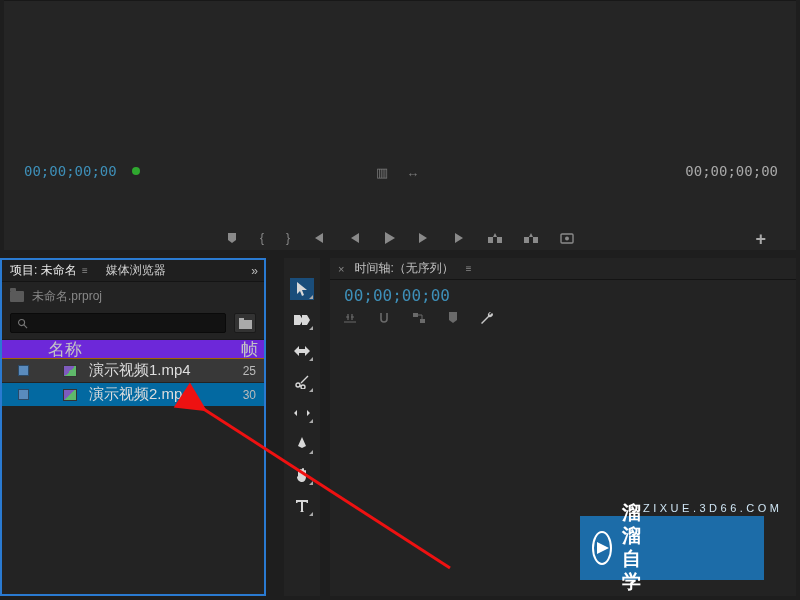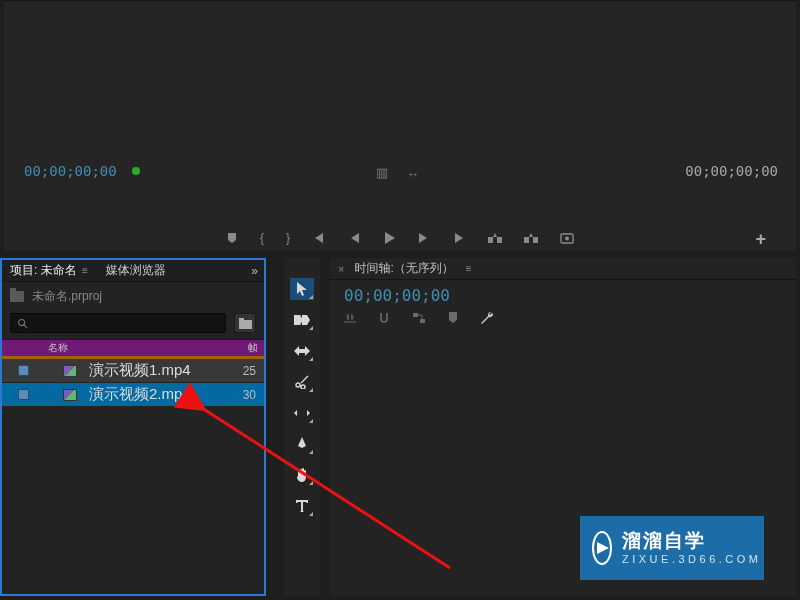--- a/index.html
+++ b/index.html
@@ -151,25 +151,25 @@
     border-radius: 2px;
     display: flex;
     align-items: center;
     justify-content: center;
     color: #aaa;
     font-size: 11px;
   }
   .list-head {
     display: flex;
     align-items: center;
-    background: #701a75;
+    background: #6d28d9;
     border-top: 1px solid #1a1a1a;
-    border-bottom: 3px solid #a16207;
+    border-bottom: 1px solid #a16207;
     height: 20px;
-    font-size: 10px;
+    font-size: 17px;
     color: #c4c4c4;
   }
   .list-head .col-name { padding-left: 46px; flex: 1; }
   .list-head .col-rate { width: 30px; text-align: right; padding-right: 6px; }
   .list-body { }
   .row {
     display: flex;
     align-items: center;
     height: 24px;
     background: #383838;
@@ -284,21 +284,21 @@
     width: 34px; height: 34px;
     border: 2.5px solid #fff;
     border-radius: 50%;
     display: flex;
     align-items: center;
     justify-content: center;
   }
   .watermark .wlogo svg { fill: #fff; }
   .watermark .wtxt {
     display: flex;
-    flex-direction: column;
+    flex-direction: row;
     color: #fff;
     line-height: 1.2;
   }
   .watermark .wtxt .t1 { font-size: 19px; font-weight: bold; letter-spacing: 2px; }
   .watermark .wtxt .t2 { font-size: 11px; letter-spacing: 3.5px; color: #cfe5f4; }
 </style>
 </head>
 <body>
 
 <div class="preview">

